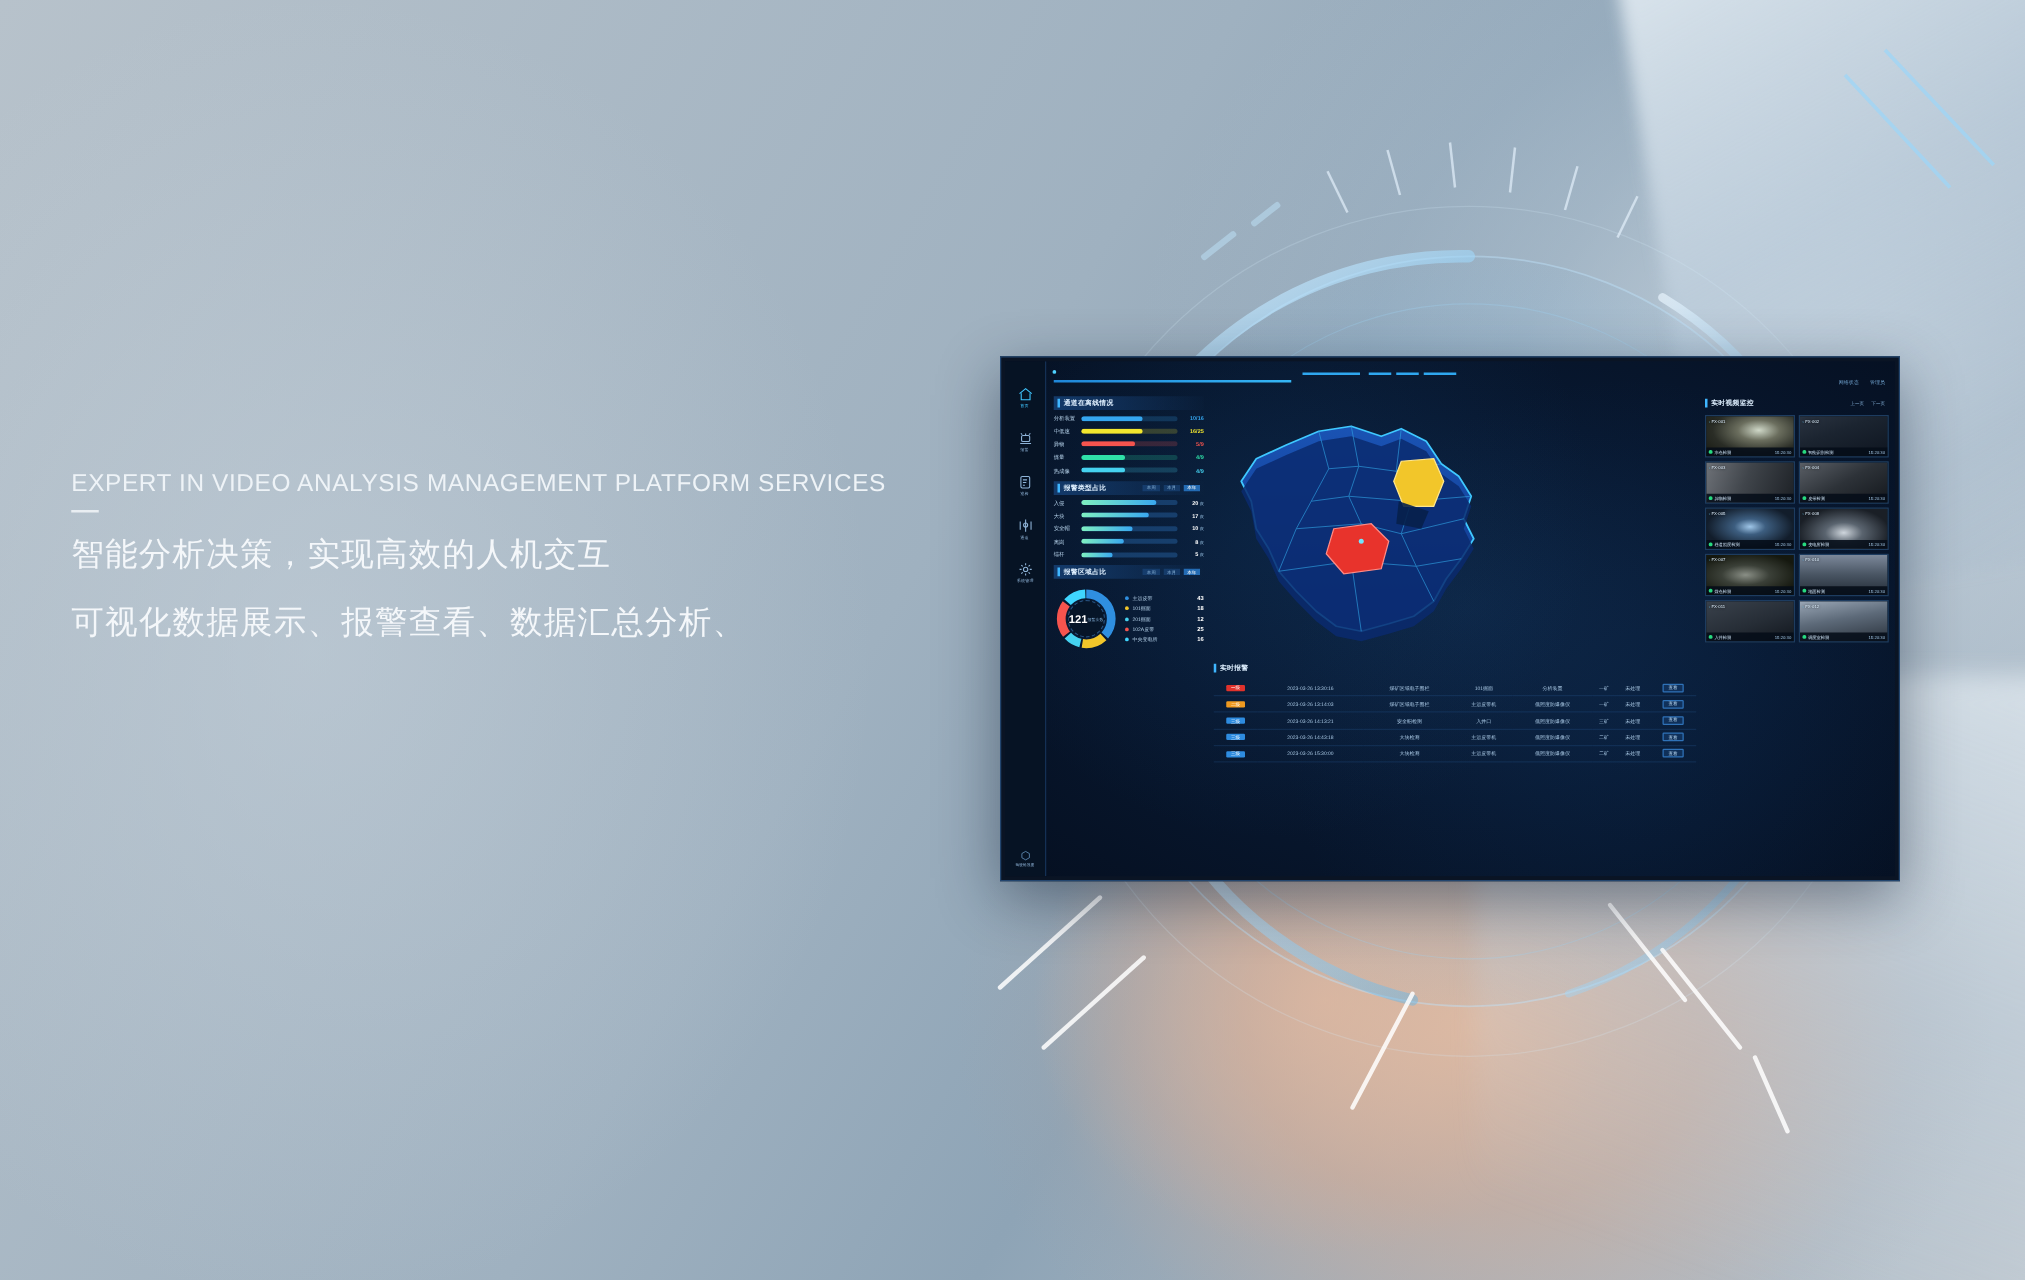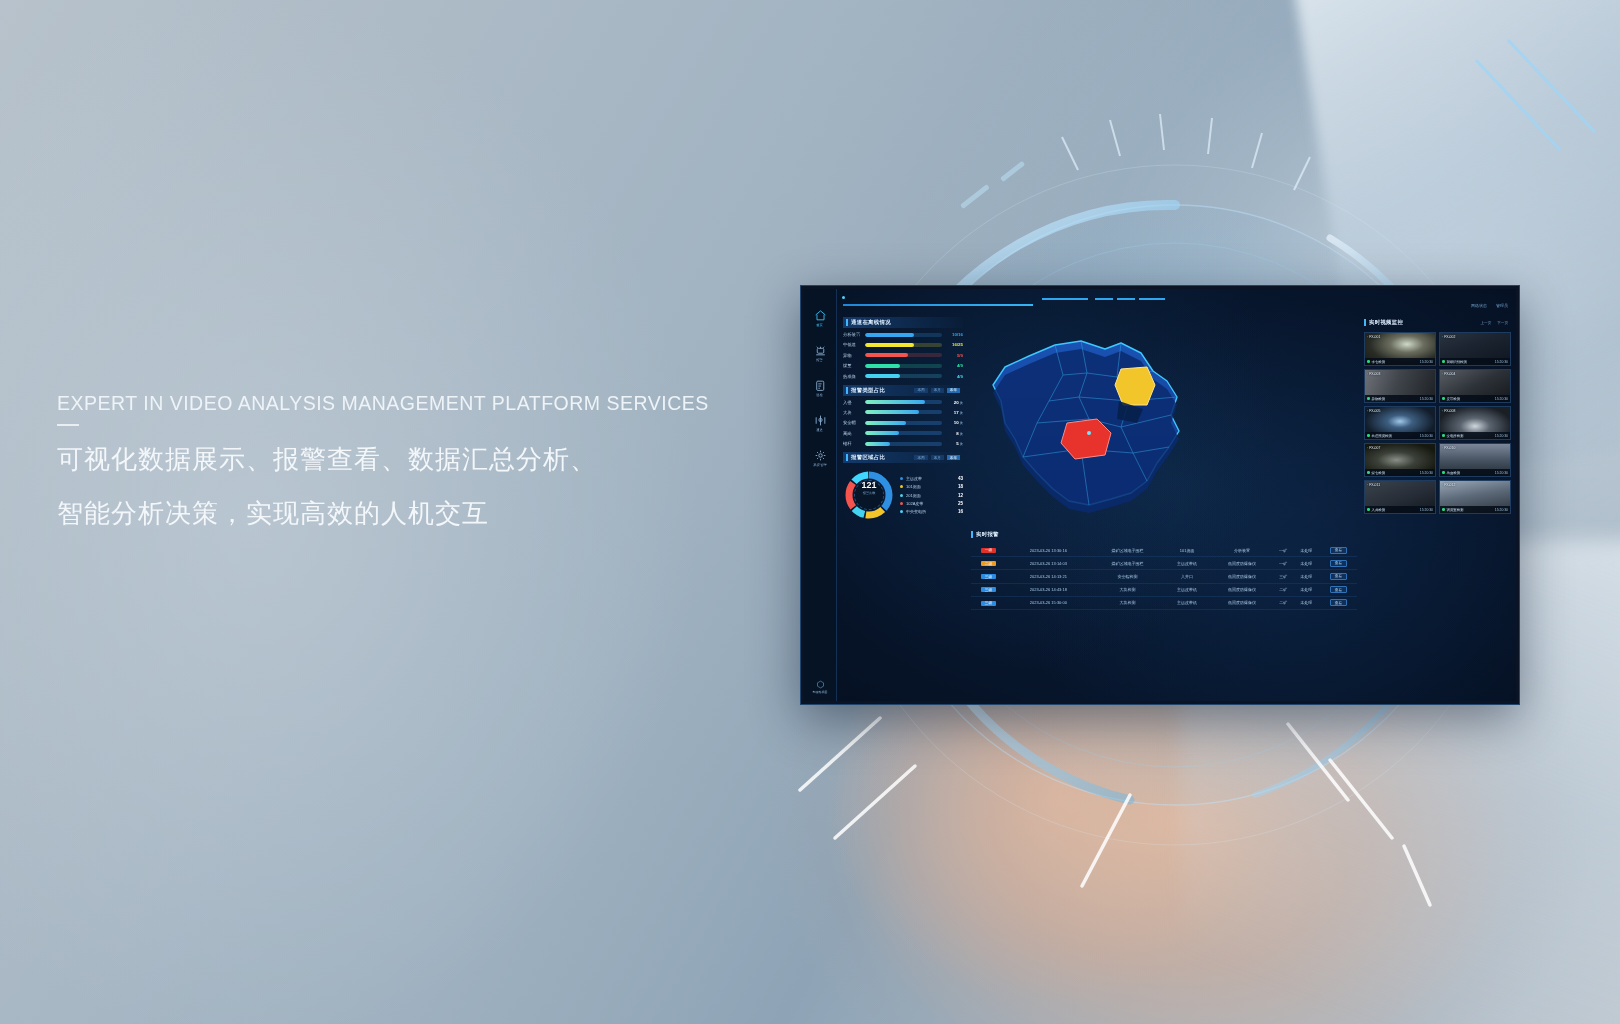--- a/index.html
+++ b/index.html
@@ -36,21 +36,21 @@
   .tech-layer { position: absolute; inset: 0; pointer-events: none; }
 
   
   .copy { position: absolute; left: 57px; top: 368px; width: 760px; }
   .copy h1 {
     font-size: 57px; line-height: 1.0; font-weight: bold; color: #ffffff;
     letter-spacing: 1px; white-space: nowrap;
     text-shadow: 0 2px 10px rgba(40,60,80,0.22);
   }
   .copy .sub {
-    margin-top: 24px; font-size: 19.5px; color: #eef3f7; letter-spacing: 0.5px;
+    margin-top: 8px; font-size: 19.5px; color: #eef3f7; letter-spacing: 0.5px;
     font-weight: 300;
   }
   .copy .rule {
     margin-top: 9px; width: 22px; height: 2px; background: #e9eef2;
   }
   .copy .line {
     margin-top: 16px; font-size: 26px; color: #f4f7fa; font-weight: 300; letter-spacing: 1px;
   }
   .copy .line + .line { margin-top: 19px; }
 
@@ -138,21 +138,21 @@
   .barrow .val { width: 18px; text-align: right; font-size: 4.4px; font-weight: bold; }
   .barrow .unit { font-size: 3.3px; color: #7fa5c6; margin-left: 1px; }
 
   
   .donut-wrap { display: flex; align-items: center; gap: 5px; padding-top: 2px; }
   .donut { position: relative; width: 52px; height: 52px; flex: 0 0 52px; }
   .donut .hole {
     position: absolute; left: 50%; top: 50%; transform: translate(-50%,-50%);
     width: 30px; height: 30px; border-radius: 50%;
     background: #061528; border: 1px dashed rgba(70,140,210,0.5);
-    display: flex; flex-direction: column; align-items: center; justify-content: flex-start;
+    display: flex; flex-direction: row; align-items: center; justify-content: flex-start;
   }
   .donut .big { font-size: 9px; font-weight: bold; color: #ffffff; line-height: 1; }
   .donut .cap { font-size: 3.2px; color: #7fa9cf; margin-top: 1px; }
   .legend { flex: 1; display: flex; flex-direction: column; gap: 3.2px; }
   .lg { display: flex; align-items: center; gap: 3px; }
   .lg .dot { width: 3px; height: 3px; border-radius: 50%; flex: 0 0 3px; }
   .lg .nm { flex: 1; font-size: 4px; color: #b6d2ea; }
   .lg .v { font-size: 4.6px; font-weight: bold; color: #ffffff; }
 
   
@@ -232,22 +232,22 @@
   </g>
   <g fill="#bfe4fa" opacity="0.5">
     <rect x="960" y="205" width="34" height="5" rx="2" transform="rotate(-38 960 205)"></rect>
     <rect x="1000" y="178" width="28" height="5" rx="2" transform="rotate(-38 1000 178)"></rect>
   </g>
 </svg>
 
 <div class="copy">
   <div class="sub">EXPERT IN VIDEO ANALYSIS MANAGEMENT PLATFORM SERVICES</div>
   <div class="rule"></div>
+  <div class="line">智能分析决策，实现高效的人机交互</div>
   <div class="line">可视化数据展示、报警查看、数据汇总分析、</div>
-  <div class="line">智能分析决策，实现高效的人机交互</div>
 </div>
 
 <div class="monitor">
   <div class="dash">
 
     <div class="side">
       <div class="side-item active">
         <svg viewBox="0 0 24 24" fill="none" stroke="#3fc6ff" stroke-width="1.6">
           <path d="M3 11 L12 3.5 L21 11"></path>
             <path d="M5.5 10.5 V20 H18.5 V10.5"></path>

